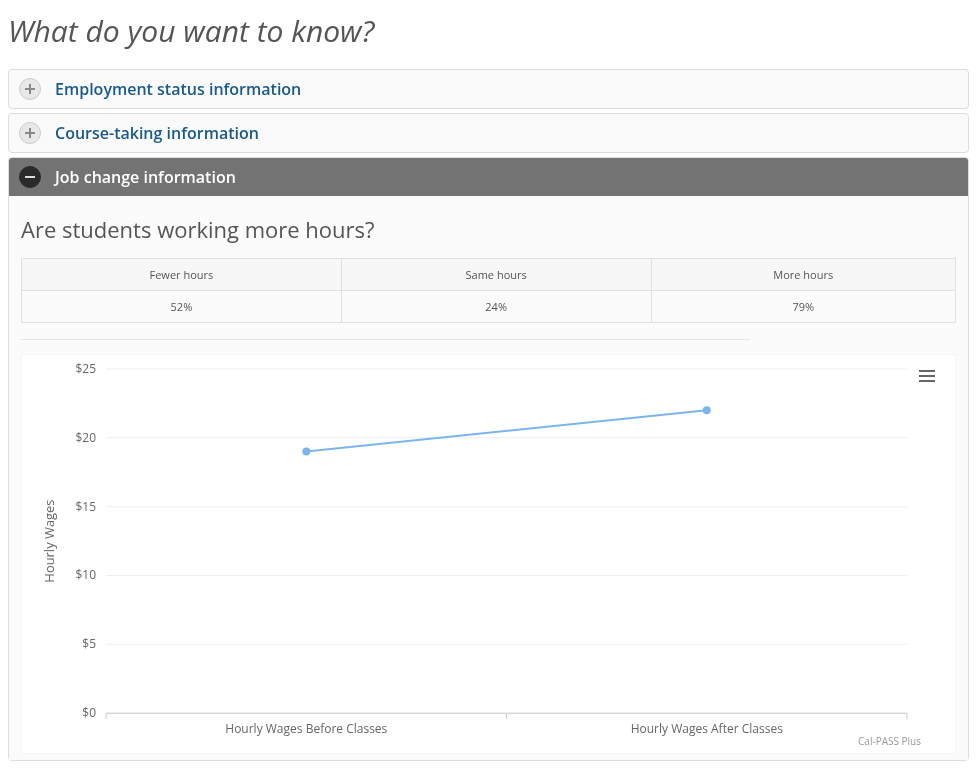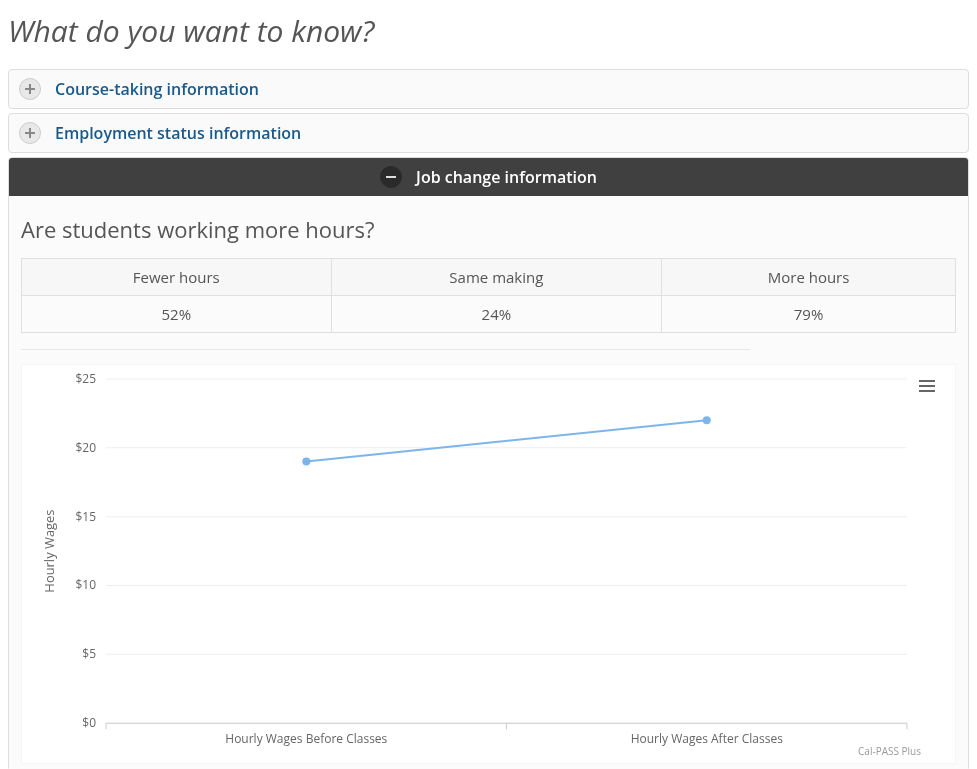--- a/index.html
+++ b/index.html
@@ -29,24 +29,23 @@
     align-items: center;
     padding: 8px 10px;
     cursor: pointer;
   }
   .accordion-header.collapsed .label {
     color: #1a5a8a;
     font-weight: 600;
     font-size: 16px;
   }
   .accordion-header.expanded {
-    background: #404040;
+    background: #737373;
     color: #fff;
     border-radius: 3px 3px 0 0;
-    justify-content: center;
   }
   .accordion-header.expanded .label {
     color: #fff;
     font-weight: 600;
     font-size: 16px;
   }
   .icon-circle {
     width: 22px;
     height: 22px;
     border-radius: 50%;
@@ -92,21 +91,21 @@
     width: 100%;
     border-collapse: collapse;
     margin-bottom: 16px;
   }
   table.hours-table th, table.hours-table td {
     border: 1px solid #e0e0e0;
     text-align: center;
     padding: 8px;
     font-weight: 400;
     color: #555;
-    font-size: 15px;
+    font-size: 11px;
   }
   table.hours-table th { background: #f7f7f7; }
   .hr-light {
     border: none;
     border-top: 1px solid #e6e6e6;
     margin: 6px 0 14px 0;
     width: 78%;
   }
   .chart-container {
     position: relative;
@@ -143,46 +142,46 @@
 </head>
 <body>
 
 <h1 class="page-title">What do you want to know?</h1>
 
 <div class="accordion">
 
   <div class="accordion-item">
     <div class="accordion-header collapsed">
       <span class="icon-circle plus"></span>
-      <span class="label">Course-taking information</span>
+      <span class="label">Employment status information</span>
     </div>
   </div>
 
   <div class="accordion-item">
     <div class="accordion-header collapsed">
       <span class="icon-circle plus"></span>
-      <span class="label">Employment status information</span>
+      <span class="label">Course-taking information</span>
     </div>
   </div>
 
   <div class="accordion-item">
     <div class="accordion-header expanded">
       <span class="icon-circle minus"></span>
       <span class="label">Job change information</span>
     </div>
 
     <div class="panel-body">
 
       <div class="subheading">Are students working more hours?</div>
 
       <table class="hours-table">
         <tbody>
             <tr>
           <th>Fewer hours</th>
-          <th>Same making</th>
+          <th>Same hours</th>
           <th>More hours</th>
         </tr>
         <tr>
           <td>52%</td>
           <td>24%</td>
           <td>79%</td>
         </tr>
       </tbody>
         </table>
 

